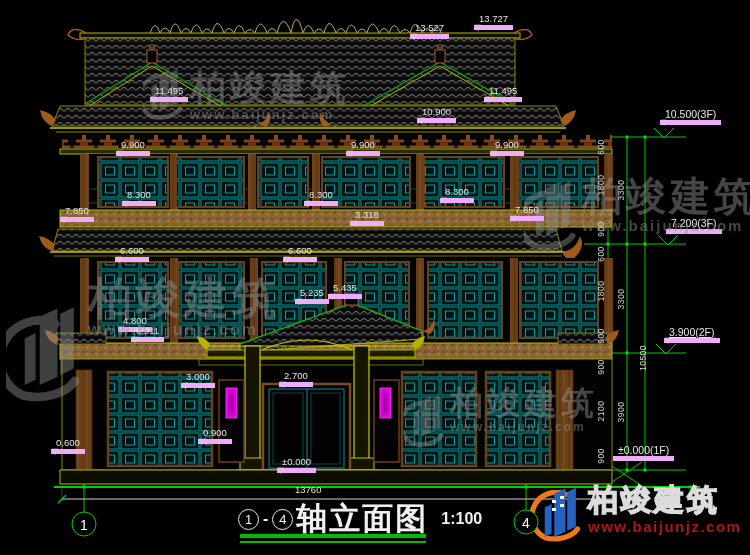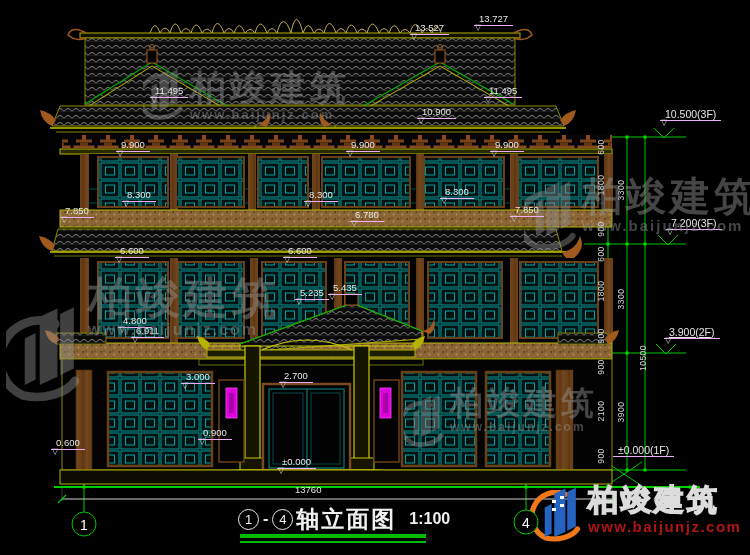--- a/index.html
+++ b/index.html
@@ -2,39 +2,39 @@
 <html><head>
 <meta charset="utf-8">
 <style>
   html,body{margin:0;padding:0;background:#000;}
   .canvas{position:relative;width:750px;height:555px;background:#000;overflow:hidden;
           font-family:"Liberation Sans",sans-serif;}
   svg.draw{position:absolute;left:0;top:0;}
   .layer{position:absolute;left:0;top:0;width:750px;height:555px;pointer-events:none;}
   
   .dim-label{position:absolute;color:#e6e6e6;font-size:9.5px;line-height:10px;white-space:nowrap;
-             border-bottom:1px solid #f0abfc;padding:0 5px 1px 5px;}
+             border-bottom:5px solid #f0abfc;padding:0 5px 1px 5px;}
   .dim-label .tri{position:absolute;left:1px;top:100%;margin-top:-1px;font-size:8px;line-height:7px;color:#d8d8d8;}
   .dim-label.plain{border-bottom:none;}
   .dim-label.chain{font-size:10.5px;}
   .vnum{position:absolute;color:#d8d8d8;font-size:8.5px;letter-spacing:.5px;white-space:nowrap;
         writing-mode:vertical-rl;transform:translate(-50%,-50%) rotate(180deg);}
   .axis-bubble{position:absolute;width:23px;height:23px;border:1.6px solid #00c800;border-radius:50%;
                color:#fff;font-size:14px;display:flex;align-items:center;justify-content:center;
                transform:translate(-50%,-50%);background:#000;}
   
   .wm{position:absolute;color:#919191;opacity:.48;white-space:nowrap;line-height:1;}
   .wm .cn{font-weight:bold;letter-spacing:4px;display:block;}
   .wm .url{font-weight:bold;letter-spacing:2px;display:block;margin-top:2px;}
   
   .title-bar{position:absolute;left:238px;top:504px;height:30px;display:flex;align-items:center;gap:3px;color:#f0f0f0;}
   .tcirc{width:19px;height:19px;border:1.6px solid #e8e8e8;border-radius:50%;font-size:13px;
          display:flex;align-items:center;justify-content:center;}
   .tdash{font-size:16px;font-weight:bold;margin:0 1px;}
-  .tname{font-size:23px;font-weight:bold;letter-spacing:2px;}
+  .tname{font-size:31px;font-weight:bold;letter-spacing:2px;}
   .tscale{font-size:16px;font-weight:bold;margin-left:10px;}
   .title-underline{position:absolute;background:#00bb00;}
   .u1{left:240px;top:534px;width:186px;height:4px;}
   .u2{left:240px;top:541px;width:186px;height:2px;}
   
   .brand{position:absolute;left:588px;top:483px;}
   .brand-name{font-size:30px;font-weight:bold;letter-spacing:3px;color:#161616;
               -webkit-text-stroke:1.5px #dcdcdc;line-height:34px;}
   .brand-url{font-size:15px;font-weight:bold;letter-spacing:1.5px;color:#b01515;line-height:16px;margin-top:2px;}
 </style>
@@ -298,21 +298,21 @@
       <div class="dim-label " style="left: 484px; top: 86px;"><span>11.495</span><span class="tri">▽</span></div>
       <div class="dim-label " style="left: 417px; top: 107px;"><span>10.900</span><span class="tri">▽</span></div>
       <div class="dim-label " style="left: 116px; top: 140px;"><span>9.900</span><span class="tri">▽</span></div>
       <div class="dim-label " style="left: 346px; top: 140px;"><span>9.900</span><span class="tri">▽</span></div>
       <div class="dim-label " style="left: 490px; top: 140px;"><span>9.900</span><span class="tri">▽</span></div>
       <div class="dim-label " style="left: 122px; top: 190px;"><span>8.300</span><span class="tri">▽</span></div>
       <div class="dim-label " style="left: 304px; top: 190px;"><span>8.300</span><span class="tri">▽</span></div>
       <div class="dim-label " style="left: 440px; top: 187px;"><span>8.300</span><span class="tri">▽</span></div>
       <div class="dim-label " style="left: 60px; top: 206px;"><span>7.850</span><span class="tri">▽</span></div>
       <div class="dim-label " style="left: 510px; top: 205px;"><span>7.850</span><span class="tri">▽</span></div>
-      <div class="dim-label " style="left: 350px; top: 210px;"><span>6.780</span><span class="tri">▽</span></div>
+      <div class="dim-label " style="left: 350px; top: 210px;"><span>3.318</span><span class="tri">▽</span></div>
       <div class="dim-label " style="left: 115px; top: 246px;"><span>6.600</span><span class="tri">▽</span></div>
       <div class="dim-label " style="left: 283px; top: 246px;"><span>6.600</span><span class="tri">▽</span></div>
       <div class="dim-label " style="left: 295px; top: 288px;"><span>5.235</span><span class="tri">▽</span></div>
       <div class="dim-label " style="left: 328px; top: 283px;"><span>5.435</span><span class="tri">▽</span></div>
       <div class="dim-label " style="left: 118px; top: 304px; margin-top: 12px;"><span>4.800</span><span class="tri">▽</span></div>
       <div class="dim-label " style="left: 131px; top: 326px;"><span>6.911</span><span class="tri">▽</span></div>
       <div class="dim-label " style="left: 181px; top: 372px;"><span>3.000</span><span class="tri">▽</span></div>
       <div class="dim-label " style="left: 279px; top: 371px; text-align: right;"><span>2.700</span><span class="tri">▽</span></div>
       <div class="dim-label " style="left: 198px; top: 428px;"><span>0.900</span><span class="tri">▽</span></div>
       <div class="dim-label " style="left: 51px; top: 438px;"><span>0.600</span><span class="tri">▽</span></div>

